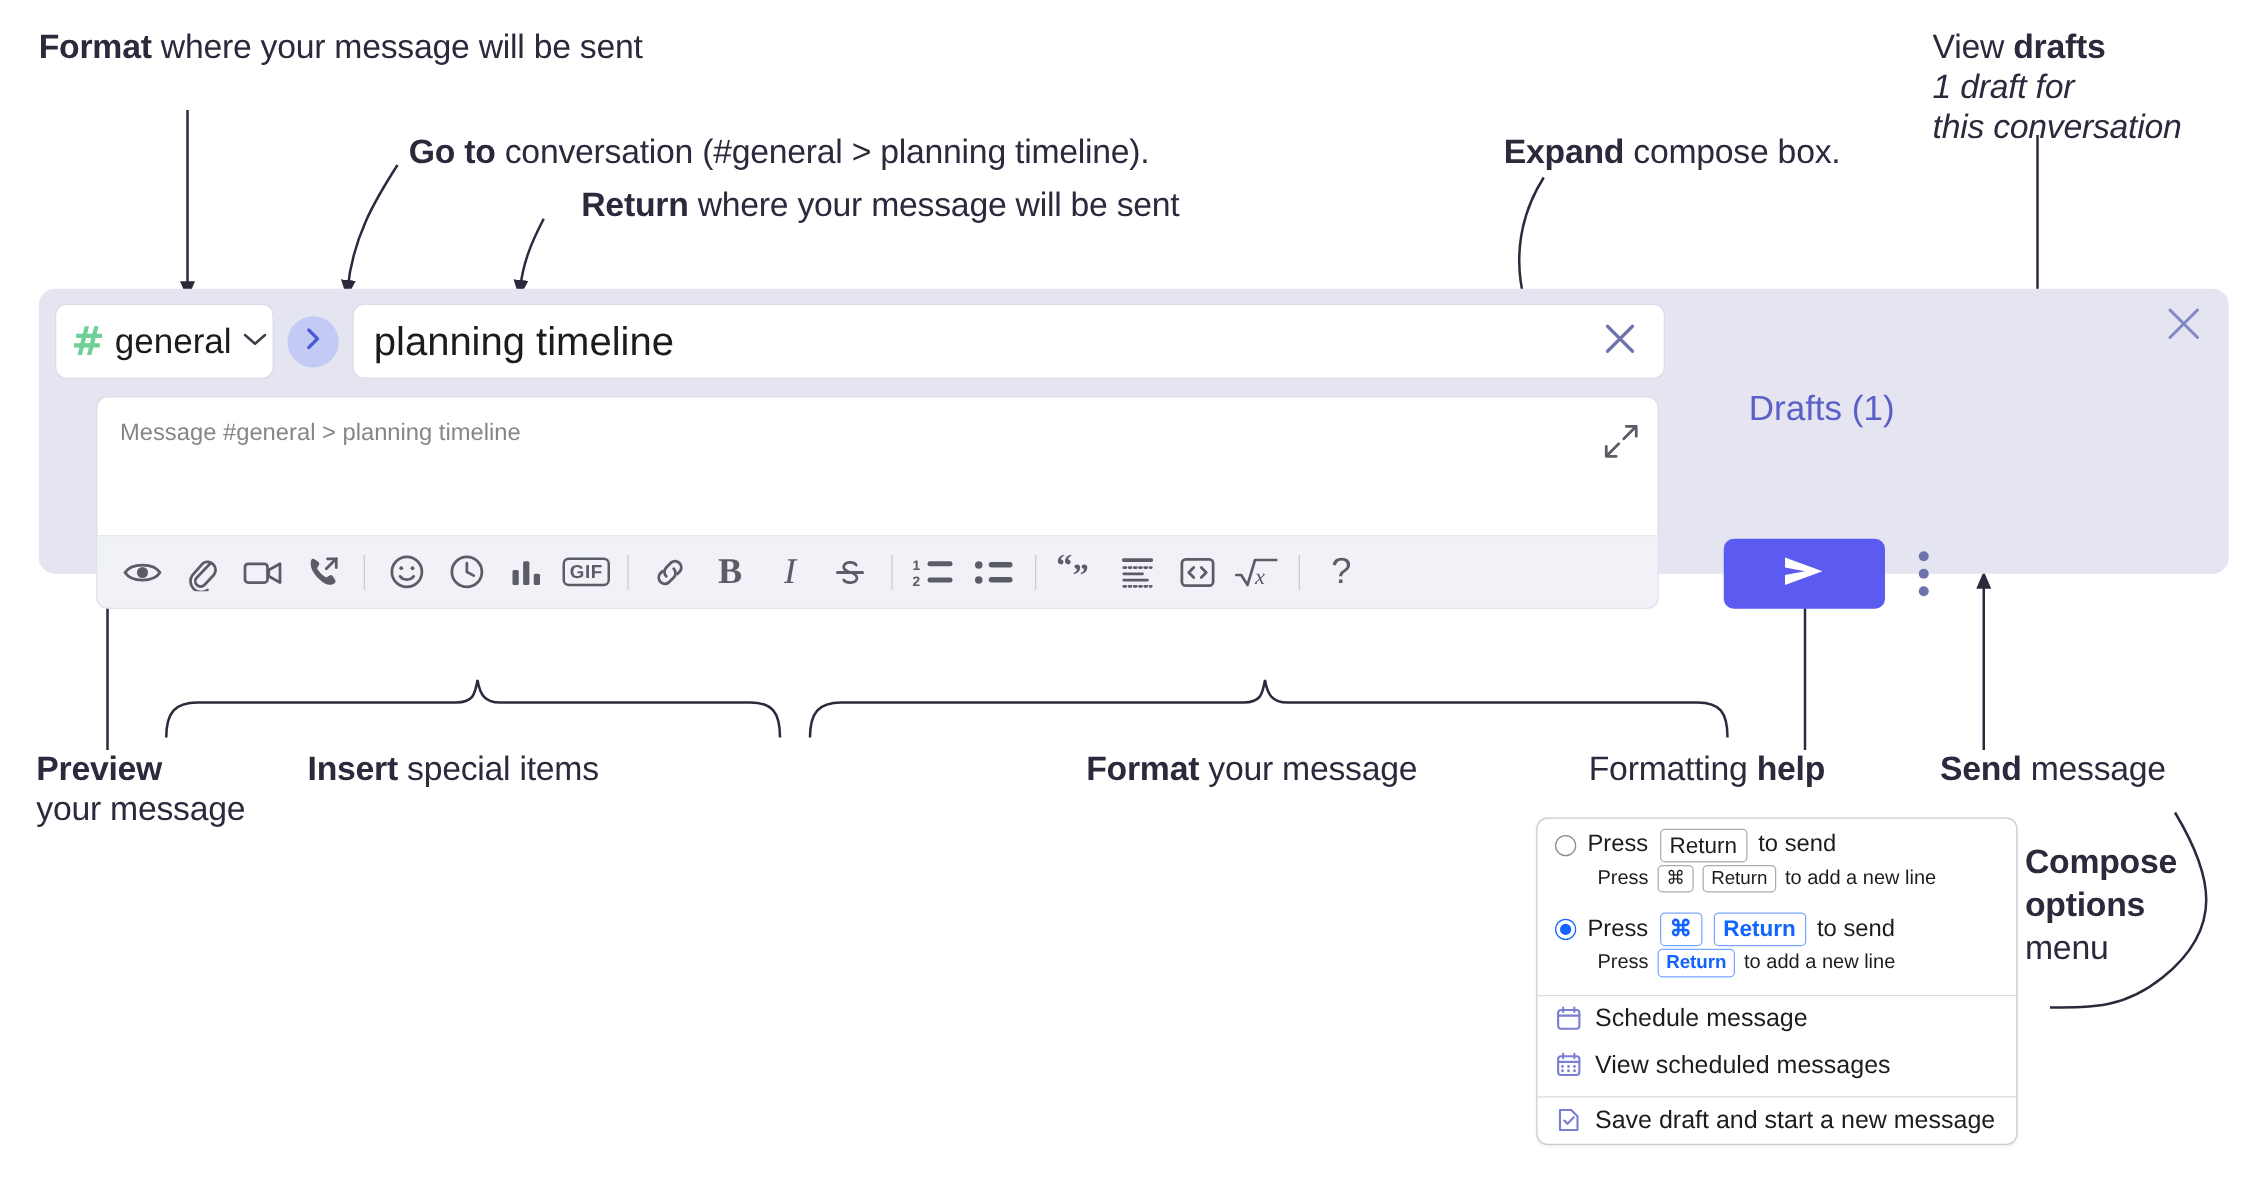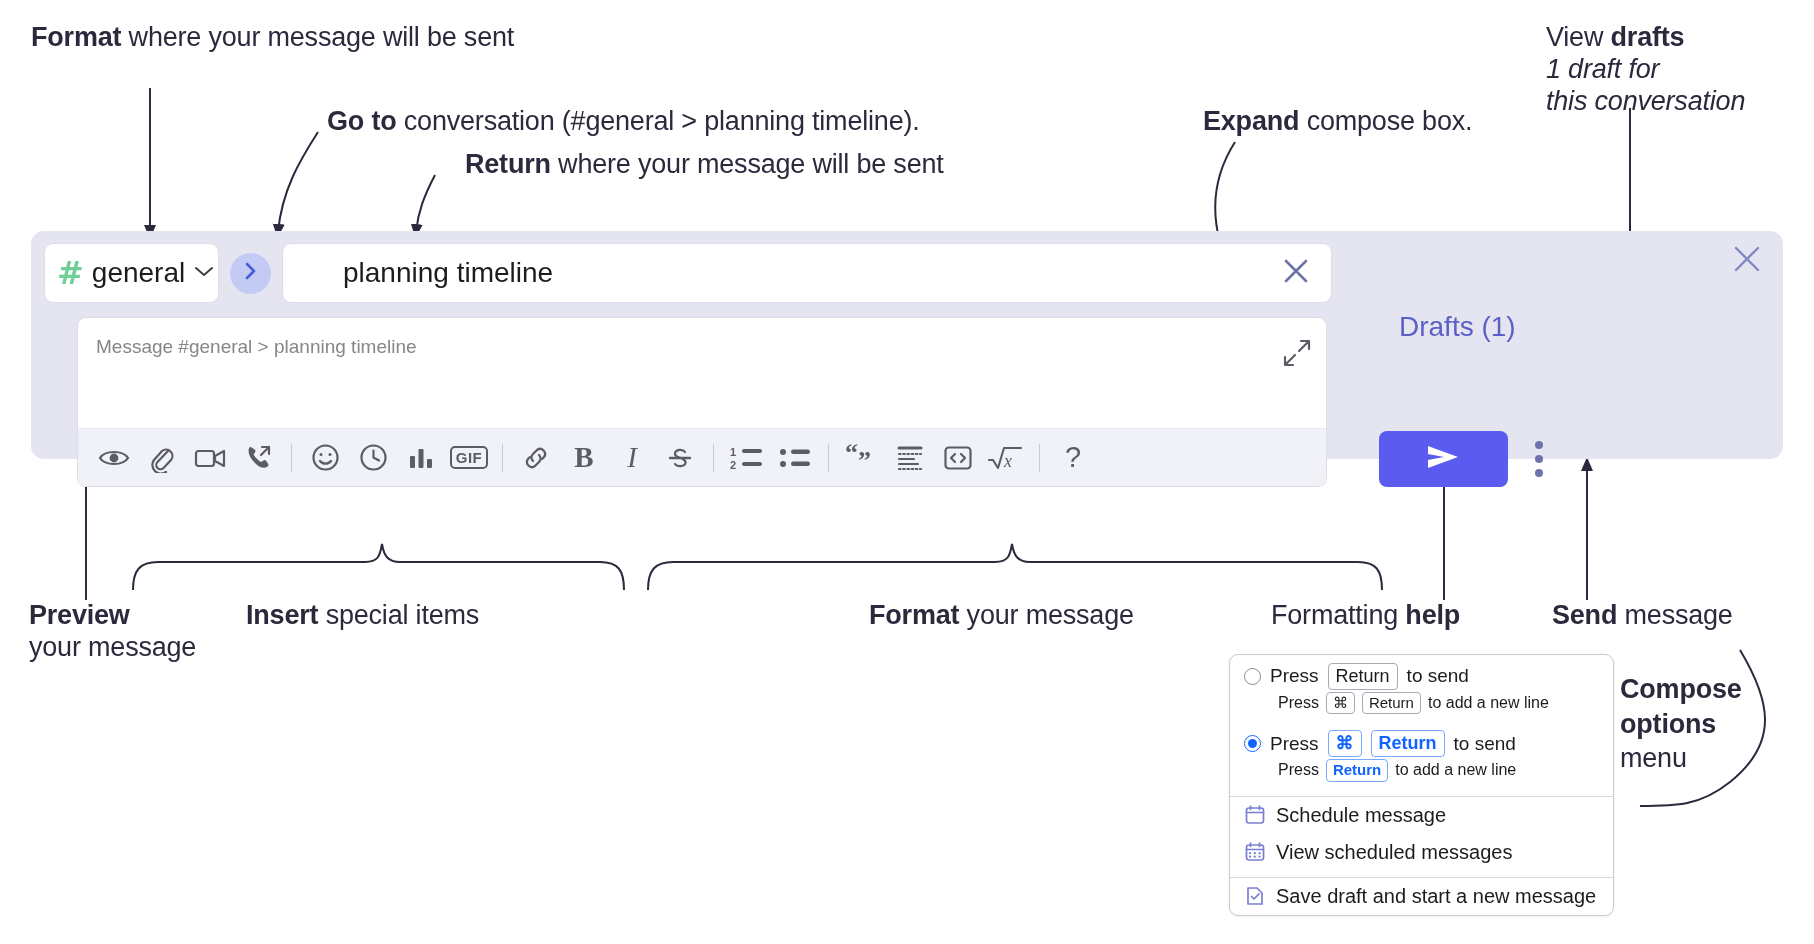--- a/index.html
+++ b/index.html
@@ -63,21 +63,21 @@
     display: flex; align-items: center; justify-content: center;
   }
   .topic-input {
     width: 1050px; height: 60px;
     background: #ffffff;
     border: 1px solid #dcdde8;
     border-radius: 9px;
     display: flex; align-items: center;
     padding: 0 18px 0 16px;
   }
-  .topic-value { font-size: 28px; color: #1d1c1d; flex: 1; margin-left: 44px; }
+  .topic-value { font-size: 32px; color: #1d1c1d; flex: 1; }
 
   #msgbox {
     position: absolute; left: 46px; top: 86px;
     width: 1250px; height: 170px;
     background: #ffffff;
     border: 1px solid #dcdde8;
     border-radius: 9px;
     overflow: hidden;
   }
   .msg-placeholder {

